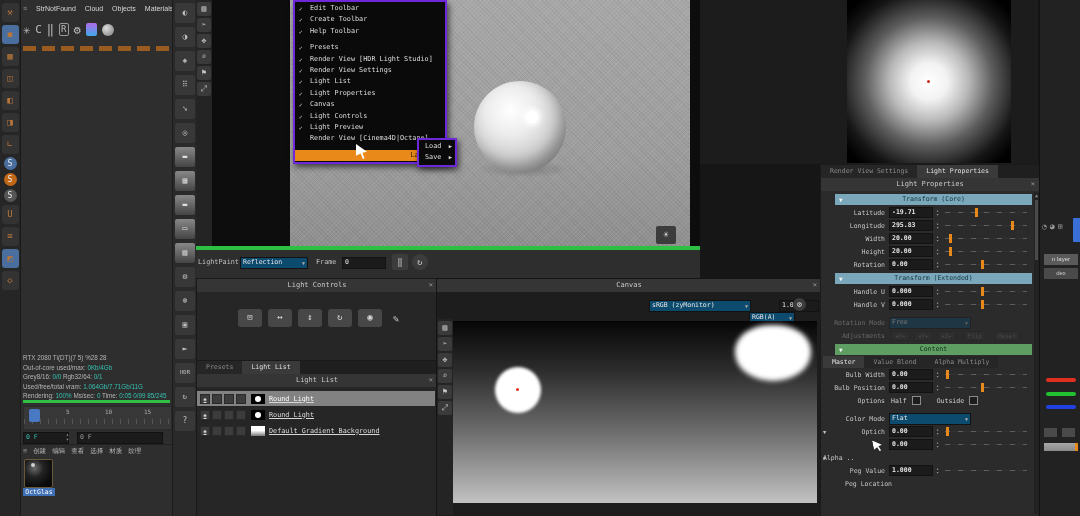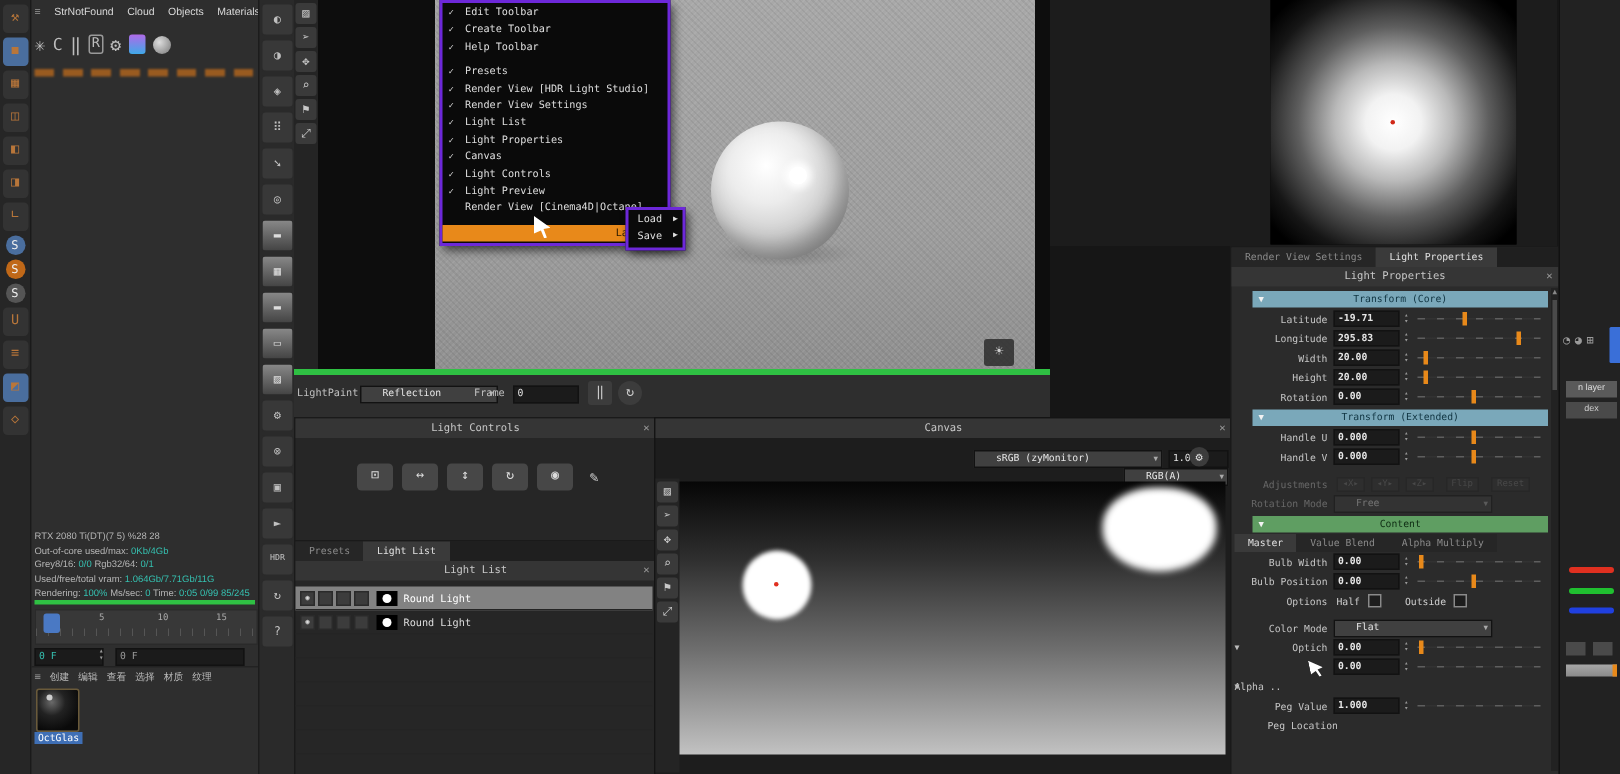--- a/index.html
+++ b/index.html
@@ -22,39 +22,39 @@
   .ptrack{flex:1;height:9px;position:relative;margin:0 5px 0 4px;}
   .ptrack::before{content:"";position:absolute;left:0;right:0;top:4px;height:1px;
       background:repeating-linear-gradient(90deg,#5e5e5e 0 5px,#323232 5px 13px);}
   .pmark{position:absolute;top:0;width:3px;height:9px;background:#e8891a;}
   .phead{height:11px;line-height:11px;font-size:6.5px;text-align:center;position:relative;margin:2px 0 1px 14px;}
   .phead.teal{background:#7aa8ba;color:#0f3340;}
   .phead.green{background:#5f9e62;color:#0d2b12;}
   .twirl{position:absolute;left:4px;top:0;font-size:6px;color:#f2f2f2;}
   .chkbox{width:7px;height:7px;border:1px solid #8a8a8a;background:#1d1d1d;display:inline-block;flex:none;}
   .minibtn{background:#333;border:1px solid #222;color:#777;font-size:6px;line-height:8px;padding:0 3px;margin:0 2px;}
-  .ddown{height:10px;background:#404040;border:1px solid #121212;font-size:6.5px;line-height:9px;padding:0 14px;position:relative;color:#e6e6e6;}
+  .ddown{height:10px;background:#0c4a6e;border:1px solid #121212;font-size:6.5px;line-height:9px;padding:0 2px;position:relative;color:#e6e6e6;}
   .ddarrow{position:absolute;right:2px;top:1px;font-size:5px;color:#aaa;}
   
   .cmenu{position:absolute;background:#0a0a0a;border:2px solid #6d28d9;padding:1px 0;box-shadow:2px 3px 6px rgba(0,0,0,.6);}
   .citem{height:11.4px;line-height:11.4px;font-size:6.8px;color:#dedede;padding:0 10px 0 15px;position:relative;white-space:nowrap;}
   .citem .chk{position:absolute;left:4px;font-size:6px;}
   .citem.hl{background:#e8891a;color:#2a1a00;text-align:right;}
   .citem .sub{position:absolute;right:3px;font-size:5.5px;}
   .csep{height:5px;}
   
   .rail-btn{width:20px;height:20px;margin:2px auto;background:#383838;border:1px solid #2a2a2a;border-radius:3px;
             font-size:8px;color:#c0c0c0;text-align:center;line-height:19px;overflow:hidden;}
   .lrail-btn{width:17px;height:19px;margin:3px auto;background:#333;border-radius:3px;font-size:9px;color:#b8763a;text-align:center;line-height:18px;position:relative;}
   .lrail-btn.hl{background:#4a6e9e;}
   .sbadge{width:13px;height:13px;border-radius:50%;background:#555;color:#eee;font-size:8px;line-height:13px;text-align:center;margin:3px auto;}
   
   .statrow{font-size:6.3px;line-height:9.5px;white-space:nowrap;overflow:hidden;font-family:"Liberation Sans",sans-serif;}
   .statrow .g{color:#b5b5b5;} .statrow .t{color:#35c0b0;}
-  .llrow{display:flex;align-items:center;height:15px;border-bottom:1px solid #242424;padding-left:3px;}
+  .llrow{display:flex;align-items:center;height:15px;border-bottom:1px solid #242424;padding-left:3px;text-decoration:underline;}
   .llrow.sel{background:#828282;}
   .lltog{width:8px;height:8px;background:#3c3c3c;border:1px solid #2a2a2a;margin-right:2px;flex:none;font-size:5px;line-height:8px;text-align:center;color:#ddd;}
   .llthumb{width:14px;height:10px;margin:0 4px 0 3px;flex:none;background:#000;position:relative;}
   .llname{font-size:6.8px;color:#ddd;white-space:nowrap;}
   .cursor{position:absolute;width:11px;height:15px;background:#fff;
           clip-path:polygon(0 0,100% 52%,58% 58%,78% 95%,62% 100%,42% 64%,0 78%);
           filter:drop-shadow(1px 1px 1px rgba(0,0,0,.8));z-index:60;}
   .lcbtn{width:24px;height:18px;background:#474747;border-radius:3px;margin:0 3px;font-size:9px;color:#dcdcdc;text-align:center;line-height:17px;}
   .deco-orange{height:5px;filter:blur(.7px);opacity:.8;
      background:repeating-linear-gradient(90deg,rgba(226,122,24,.75) 0 13px,transparent 13px 19px);}
@@ -238,20 +238,28 @@
         <div class="llrow">
           <span class="lltog">◉</span>
           <span class="lltog"></span>
           <span class="lltog"></span>
           <span class="lltog"></span>
           <span class="llthumb">
             <span style="position:absolute;left:4px;top:2px;width:6px;height:6px;border-radius:50%;background:#fff;"></span>
           </span>
           <span class="llname">Round Light</span>
         </div>
+        <div class="llrow">
+          <span class="lltog">◉</span>
+          <span class="lltog"></span>
+          <span class="lltog"></span>
+          <span class="lltog"></span>
+          <span class="llthumb" style="background: linear-gradient(rgb(255, 255, 255) 45%, rgb(119, 119, 119) 100%);"></span>
+          <span class="llname">Default Gradient Background</span>
+        </div>
         <div class="llrow"></div>
         <div class="llrow"></div>
         <div class="llrow"></div>
         <div class="llrow"></div>
         <div class="llrow"></div>
       </div>
   </div>
 
   <div class="panel" style="left:436px;top:278px;width:384px;height:238px;background:#1d1d1d;border:1px solid #141414;">
     <div class="titlebar">
@@ -355,30 +363,30 @@
         <div class="prow">
           <span class="plabel">Handle V</span>
           <span class="field pval">0.000</span>
           <span class="pstep">▴<br>▾</span>
           <span class="ptrack">
             <span class="pmark" style="left: calc(45% - 1px);"></span>
           </span>
         </div>
         <div style="height: 5px;"></div>
         <div class="prow dim">
+          <span class="plabel">Rotation Mode</span>
+          <span class="ddown" style="width: 76px; flex: 0 0 auto;">Free<span class="ddarrow">▼</span></span>
+        </div>
+        <div class="prow dim">
           <span class="plabel">Adjustments</span>
           <span class="minibtn">◂X▸</span>
           <span class="minibtn">◂Y▸</span>
           <span class="minibtn">◂Z▸</span>
           <span class="minibtn" style="margin-left: 6px;">Flip</span>
           <span class="minibtn" style="margin-left: 6px;">Reset</span>
-        </div>
-        <div class="prow dim">
-          <span class="plabel">Rotation Mode</span>
-          <span class="ddown" style="width: 76px; flex: 0 0 auto;">Free<span class="ddarrow">▼</span></span>
         </div>
         <div class="phead green">Content<span class="twirl">▼</span></div>
         <div style="display: flex; height: 12px; padding-left: 2px;">
           <div class="tab active" style="line-height: 12px;">Master</div>
           <div class="tab" style="line-height: 12px;">Value Blend</div>
           <div class="tab" style="line-height: 12px;">Alpha Multiply</div>
         </div>
         <div class="prow">
           <span class="plabel">Bulb Width</span>
           <span class="field pval">0.00</span>

